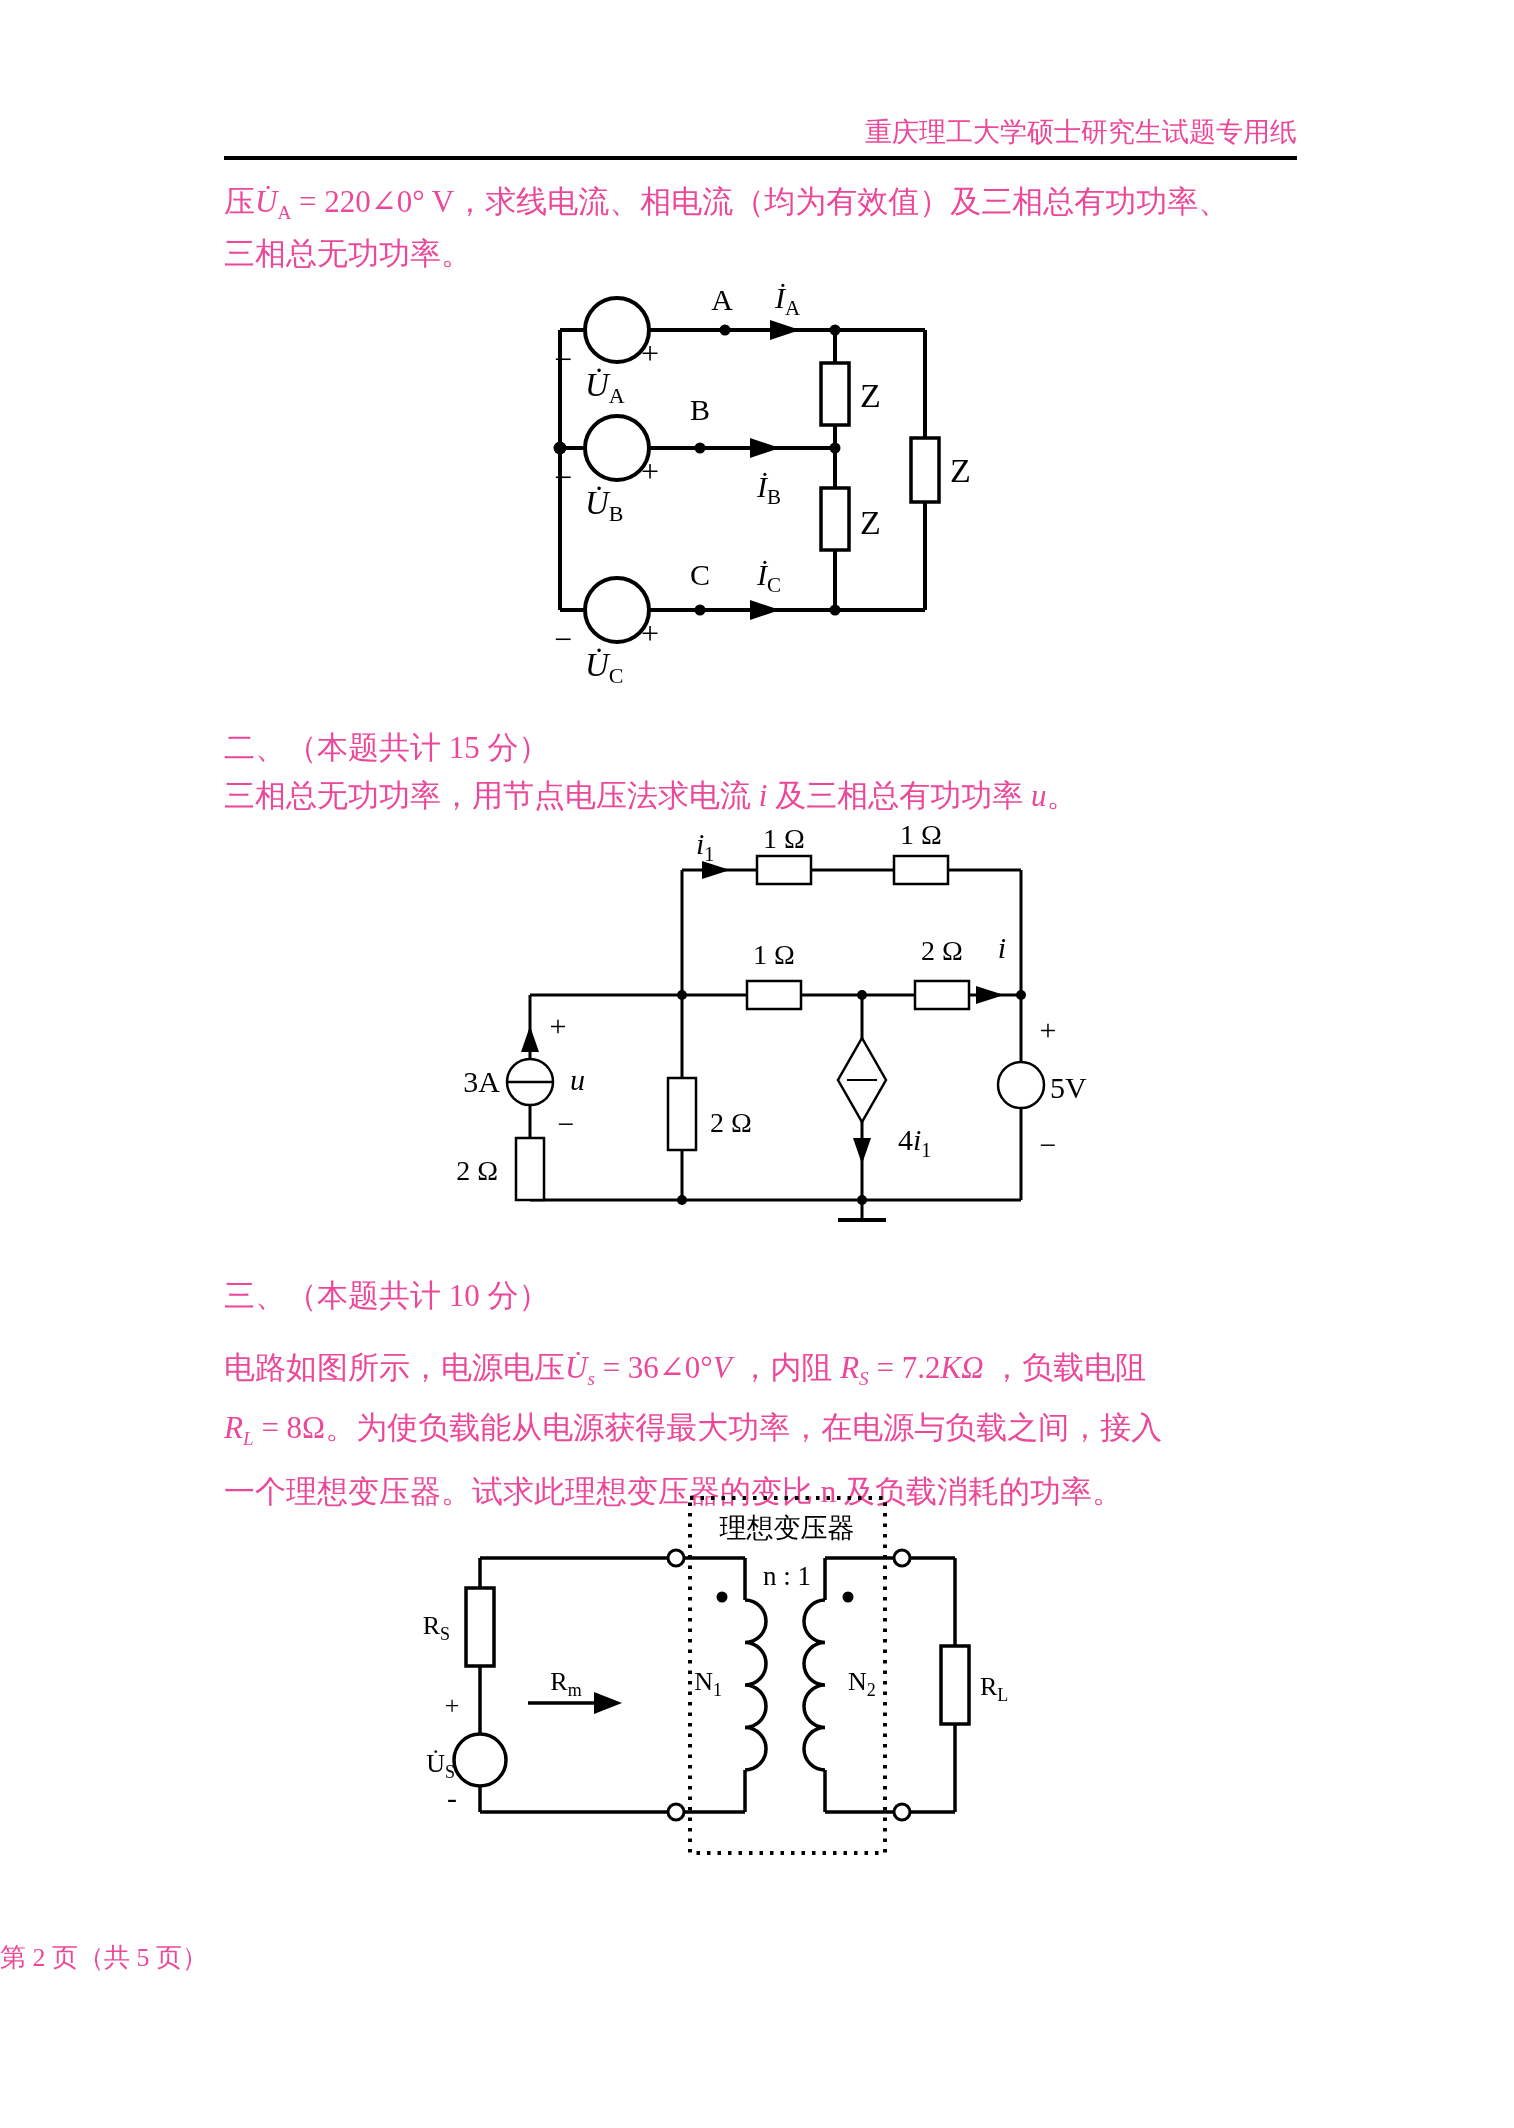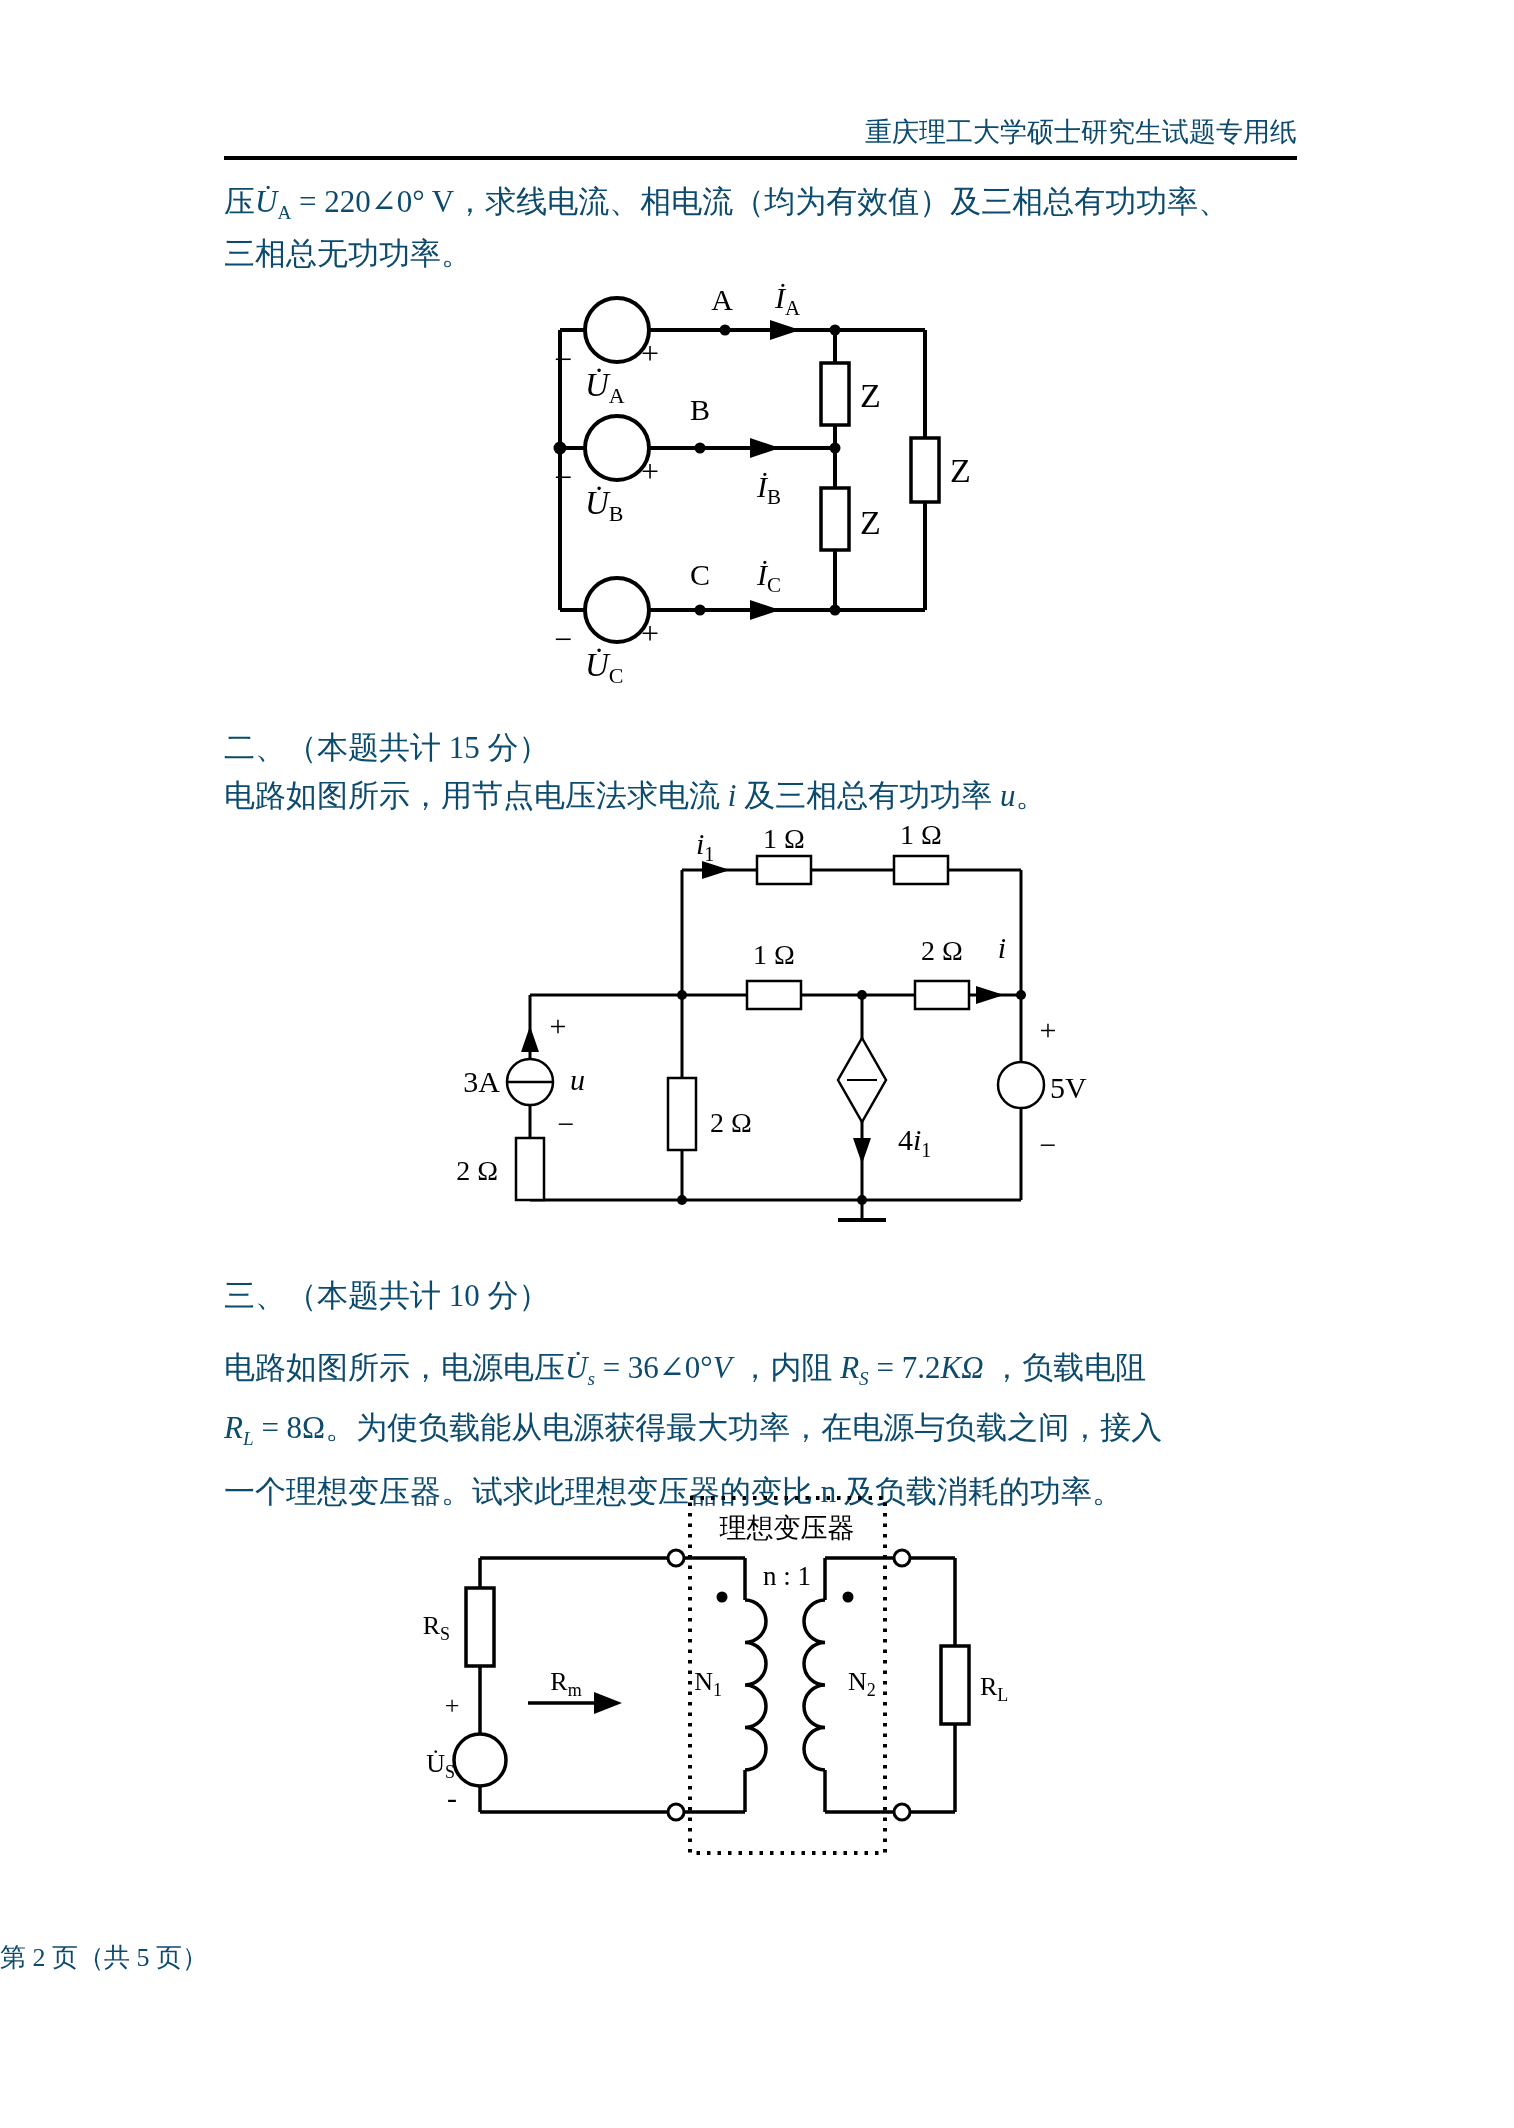--- a/index.html
+++ b/index.html
@@ -1,21 +1,21 @@
 <!DOCTYPE html>
 <html><head>
 <meta charset="utf-8">
 <style>
   html,body{margin:0;padding:0;background:#ffffff;}
   #page{
     position:relative;
     width:1514px;height:2128px;
     background:#ffffff;
     font-family:"Liberation Serif","DejaVu Serif",serif;
-    color:#0c4a6e;
+    color:#ec4899;
     overflow:hidden;
   }
   .abs{position:absolute;white-space:nowrap;}
   .body-text{font-size:31px;line-height:51px;}
   .math{font-family:"Liberation Serif","DejaVu Serif",serif;font-style:italic;}
   .math-up{font-family:"Liberation Serif","DejaVu Serif",serif;font-style:normal;}
   sub{font-size:0.62em;}
   #header-title{font-size:27px;}
   #header-rule{background:#000;}
   #page-footer{font-size:26px;text-align:left;width:100%;}
@@ -89,21 +89,21 @@
     <text x="563" y="650" font-size="32" text-anchor="middle">−</text>
     <text x="650" y="644" font-size="32" text-anchor="middle">+</text>
     <text x="585" y="676" font-size="33"><tspan font-style="italic">U̇</tspan><tspan font-size="22" dy="7">C</tspan></text>
     <text x="860" y="407" font-size="34">Z</text>
     <text x="860" y="534" font-size="34">Z</text>
     <text x="950" y="482" font-size="34">Z</text>
   </svg>
 
   <div class="abs body-text" style="top:722px;left:224px;">二、（本题共计 15 分）</div>
   <div class="abs body-text" style="top:770px;left:224px;">
-    <span>电路如图所示，用节点电压法求电流 </span><span class="math">i</span><span> 及三相总有功功率 </span><span class="math">u</span><span>。</span>
+    <span>三相总无功功率，用节点电压法求电流 </span><span class="math">i</span><span> 及三相总有功功率 </span><span class="math">u</span><span>。</span>
   </div>
 
   <svg class="abs" style="top:815px;left:455px;" width="640" height="440" viewBox="455 815 640 440">
     <g>
       <path class="wire" stroke-width="3" d="M682,870 H1021 M682,870 V995 M530,995 H1021 M530,995 V1200 M682,995 V1200 M862,995 V1200 M1021,870 V1200 M530,1200 H1021"></path>
       <path class="wire" stroke-width="3" d="M862,1200 V1220"></path>
       <path class="wire" stroke-width="4" d="M838,1220 H886"></path>
     </g>
     <g>
       <rect class="boxc" stroke-width="2.5" x="757" y="856" width="54" height="28"></rect>

